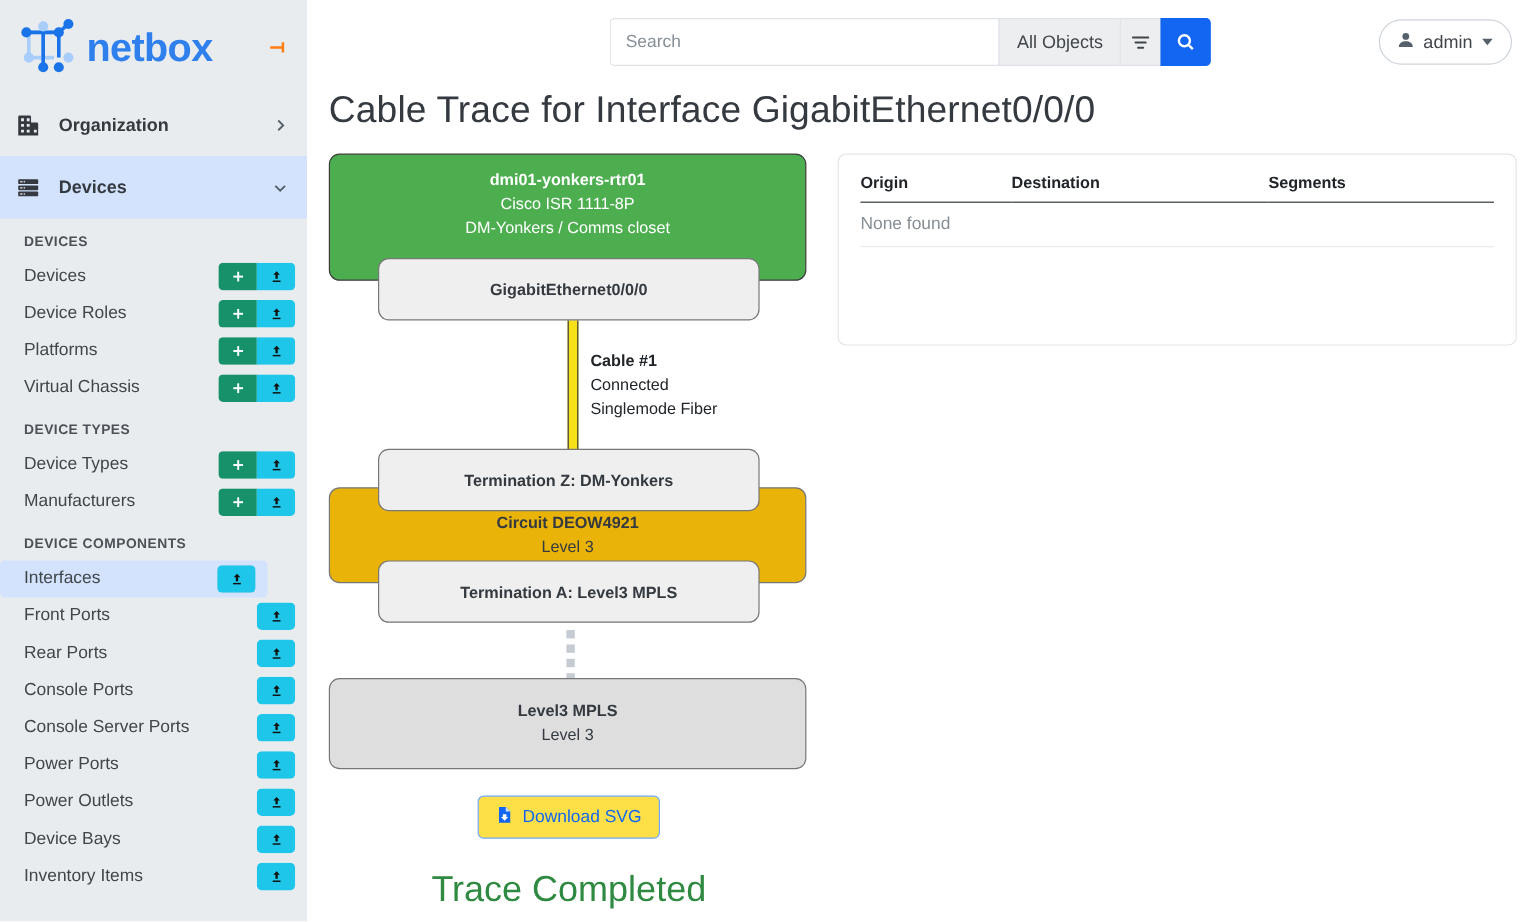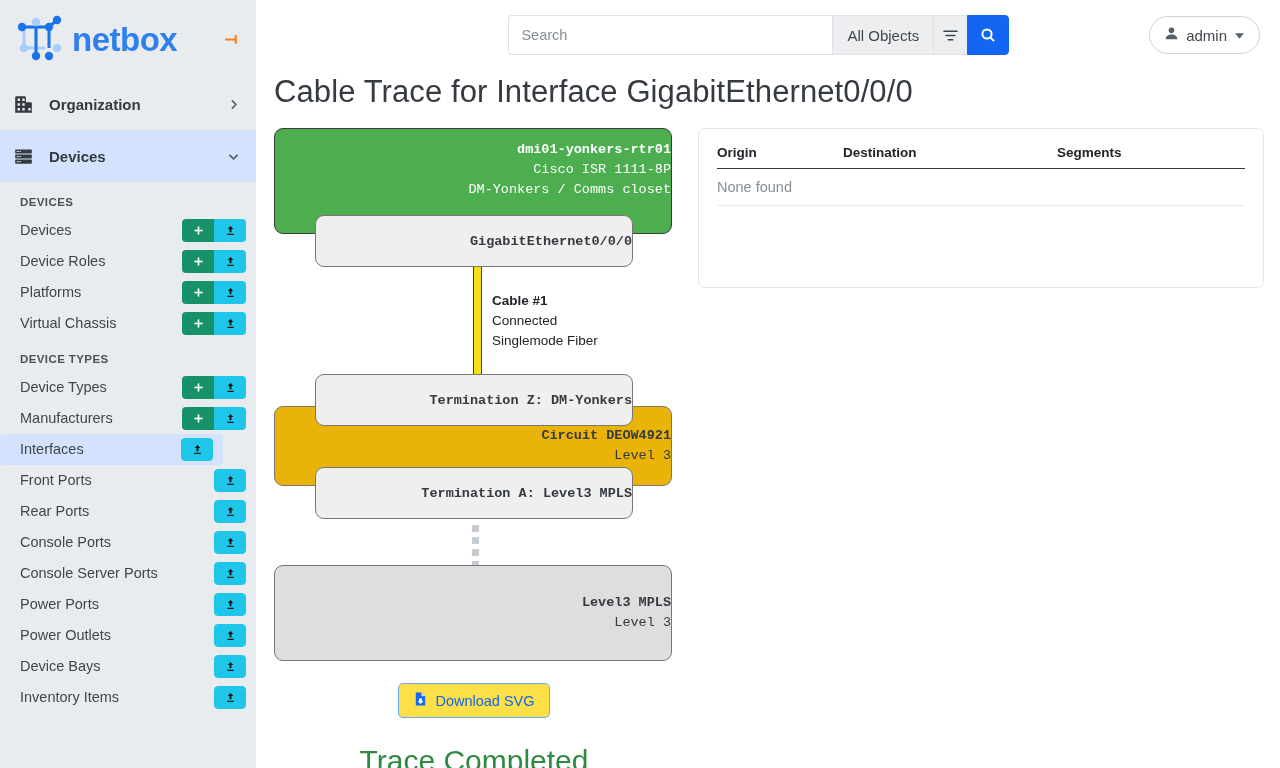--- a/index.html
+++ b/index.html
@@ -101,42 +101,42 @@
     font-size: 31px; font-weight: 400; color: #343a40;
     padding: 0 0 0 18px; margin-top: 4px; letter-spacing: 0.1px;
   }
 
   .content { display: flex; padding: 18px 20px 0 18px; gap: 24px; }
   .trace-col { width: 400px; flex: 0 0 400px; position: relative; }
 
   
   .node {
     border-radius: 9px; position: relative;
-    display: flex; flex-direction: column; align-items: flex-end; justify-content: center; font-family: Liberation Mono, monospace;
+    display: flex; flex-direction: column; align-items: center; justify-content: center;
   }
   .node-device {
     background: #4cae4f; border: 1px solid #3c3c3c;
     height: 106px; width: 398px; padding-bottom: 22px;
   }
   .node-device .ln1 { font-size: 13.5px; font-weight: 700; color: #fff; line-height: 20px; }
   .node-device .ln2, .node-device .ln3 { font-size: 13.5px; color: #fff; line-height: 20px; }
 
   .node-term {
     background: #efefef; border: 1px solid #777; width: 318px; height: 52px;
     font-size: 13.5px; font-weight: 700; color: #343a40;
     margin: -19px auto 0 auto; position: relative; z-index: 4;
   }
   .node-circuit {
     background: #eab308; border: 1px solid #777; width: 398px; height: 80px;
     margin-top: -20px; z-index: 1;
   }
   .node-circuit .ln1 { font-size: 13.5px; font-weight: 700; color: #343a40; line-height: 20px; }
   .node-circuit .ln2 { font-size: 13.5px; color: #343a40; line-height: 20px; }
   .node-provider {
-    background: #dedede; border: 1px solid #777; width: 398px; height: 96px;
+    background: #dedede; border: 1px solid #777; width: 398px; height: 76px;
   }
   .node-provider .ln1 { font-size: 13.5px; font-weight: 700; color: #343a40; line-height: 20px; }
   .node-provider .ln2 { font-size: 13.5px; color: #343a40; line-height: 20px; }
 
   .cable-seg { position: relative; height: 120px; }
   .cable-line {
     position: absolute; left: 199px; top: 0; width: 9px; height: 120px;
     background: #f7e017; border-left: 1px solid #3c3c3c; border-right: 1px solid #3c3c3c;
   }
   .cable-info { position: absolute; left: 218px; top: 24px; }
@@ -351,20 +351,21 @@
               </svg>
             </div>
             <div class="mini-btn imp">
               <svg width="13" height="13" viewBox="0 0 16 16" fill="#111">
                 <path d="M8 2.6l3.4 3.6H9.2v4H6.8v-4H4.6z"></path>
                 <rect x="4" y="12" width="8" height="1.5"></rect>
               </svg>
             </div>
           </div>
         </div>
+        <div class="sec-title">DEVICE COMPONENTS</div>
         <div class="nav-item selected">
           <span class="ni-label">Interfaces</span>
           <div class="btn-stack single">
             <div class="mini-btn imp">
               <svg width="13" height="13" viewBox="0 0 16 16" fill="#111">
                 <path d="M8 2.6l3.4 3.6H9.2v4H6.8v-4H4.6z"></path>
                 <rect x="4" y="12" width="8" height="1.5"></rect>
               </svg>
             </div>
           </div>

